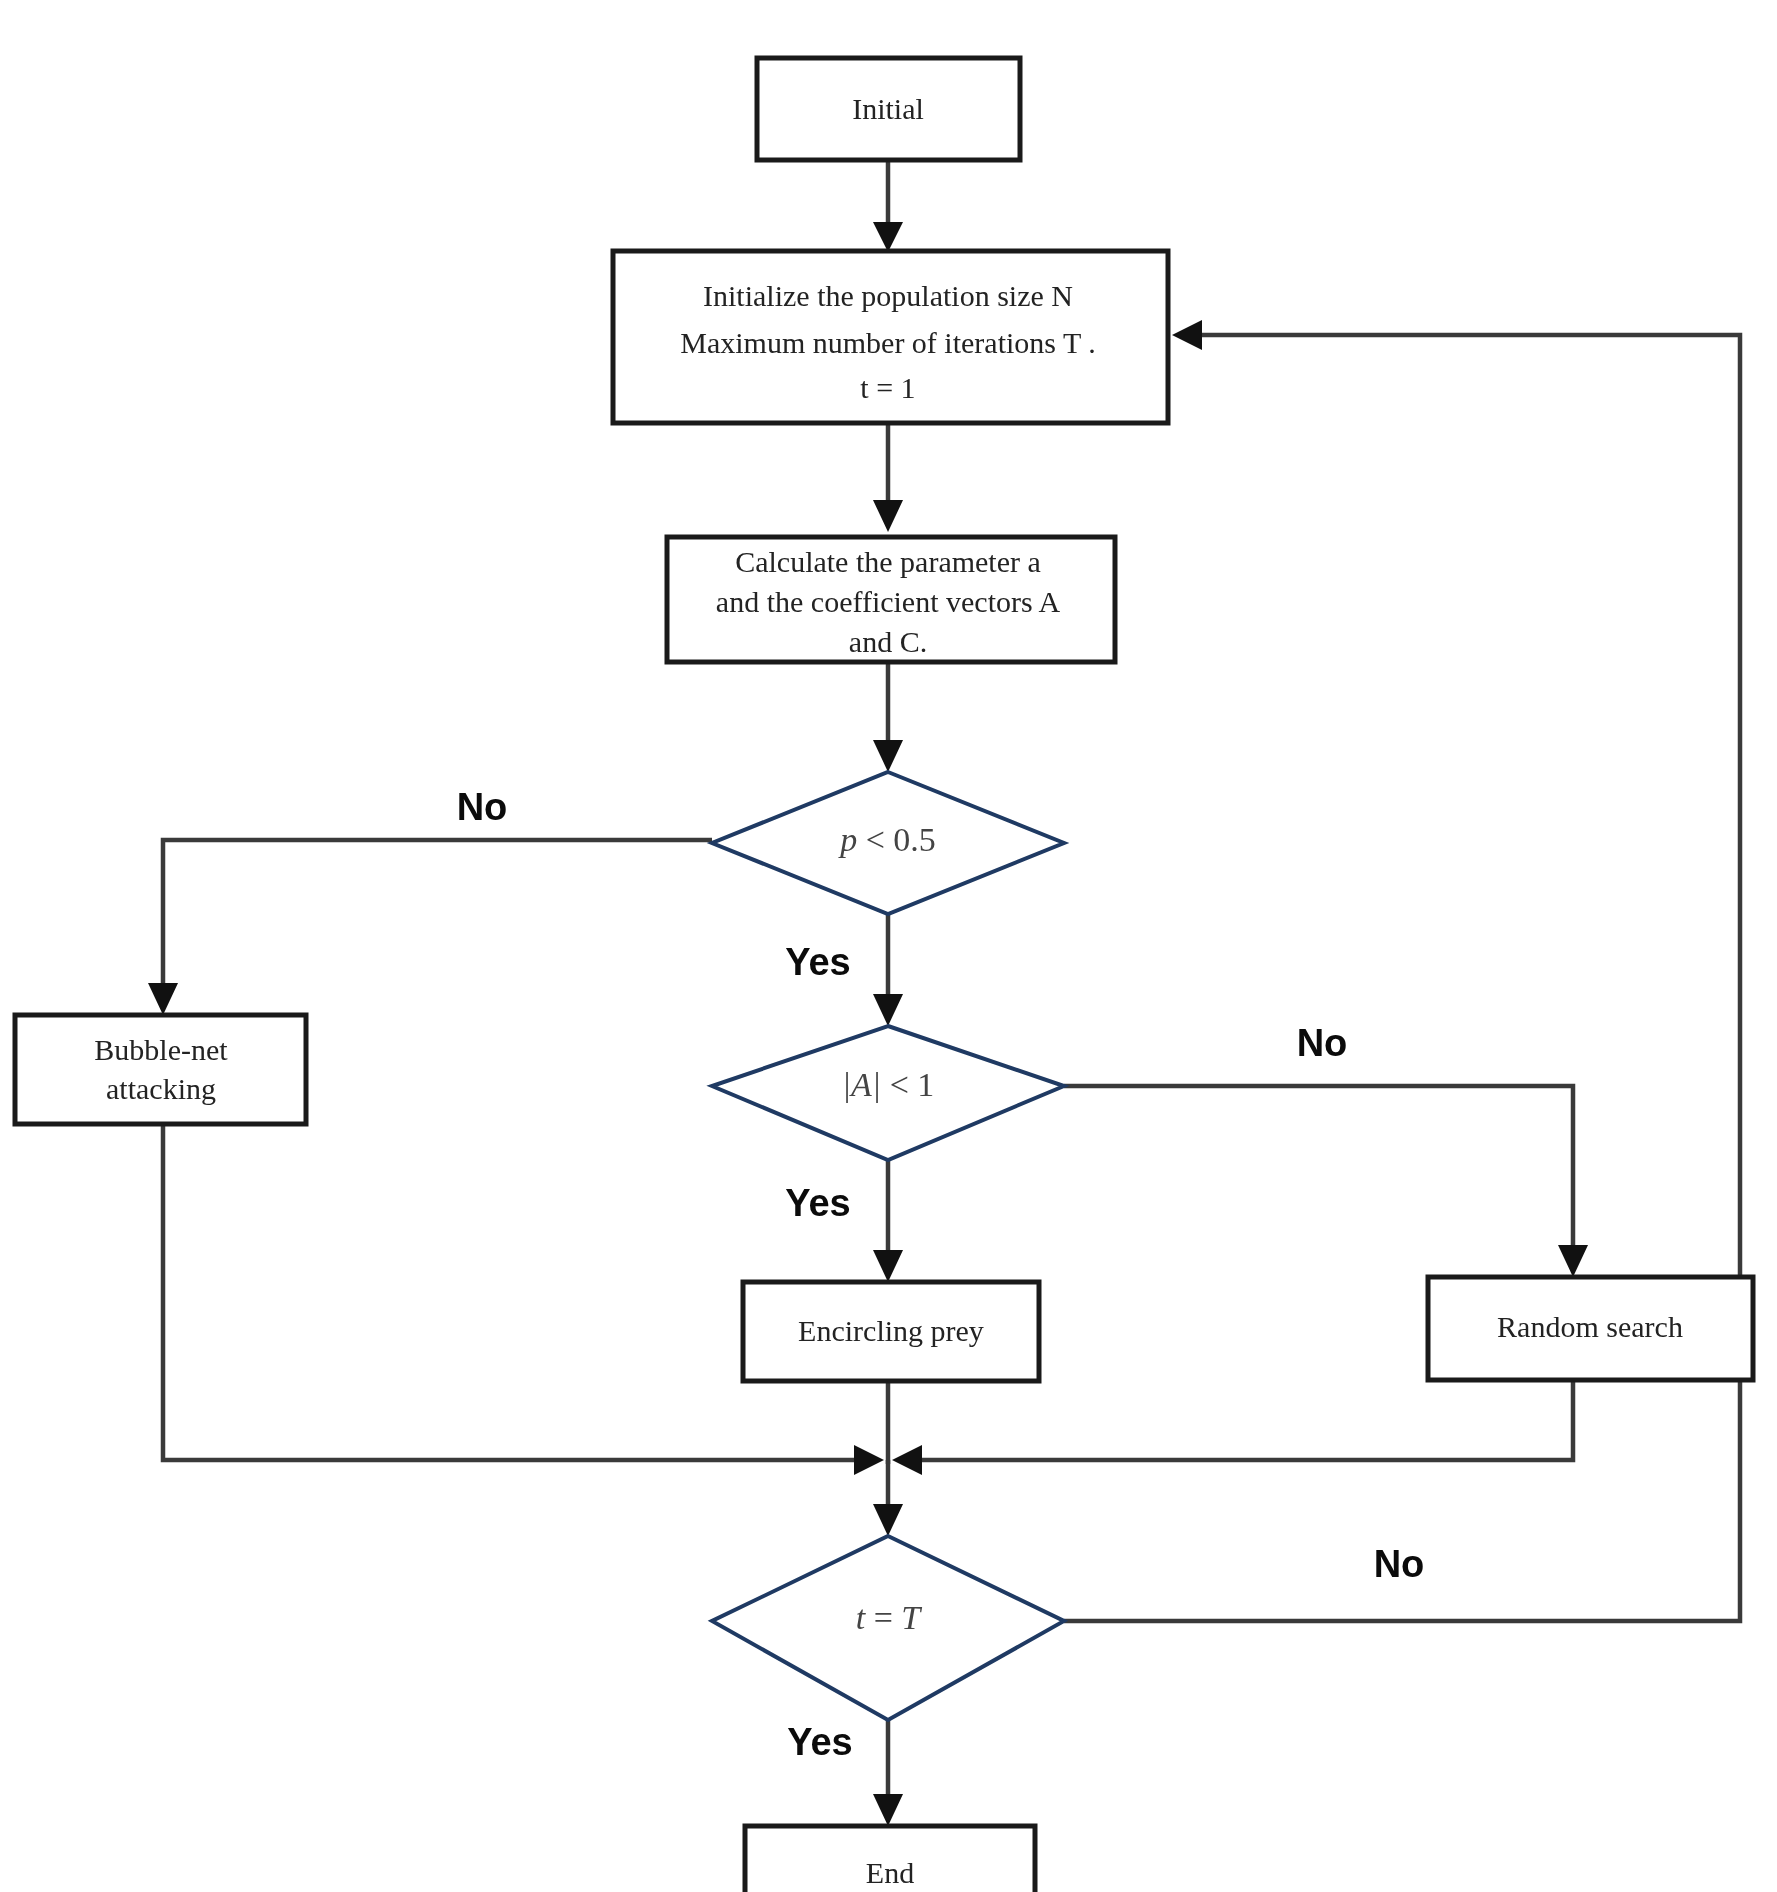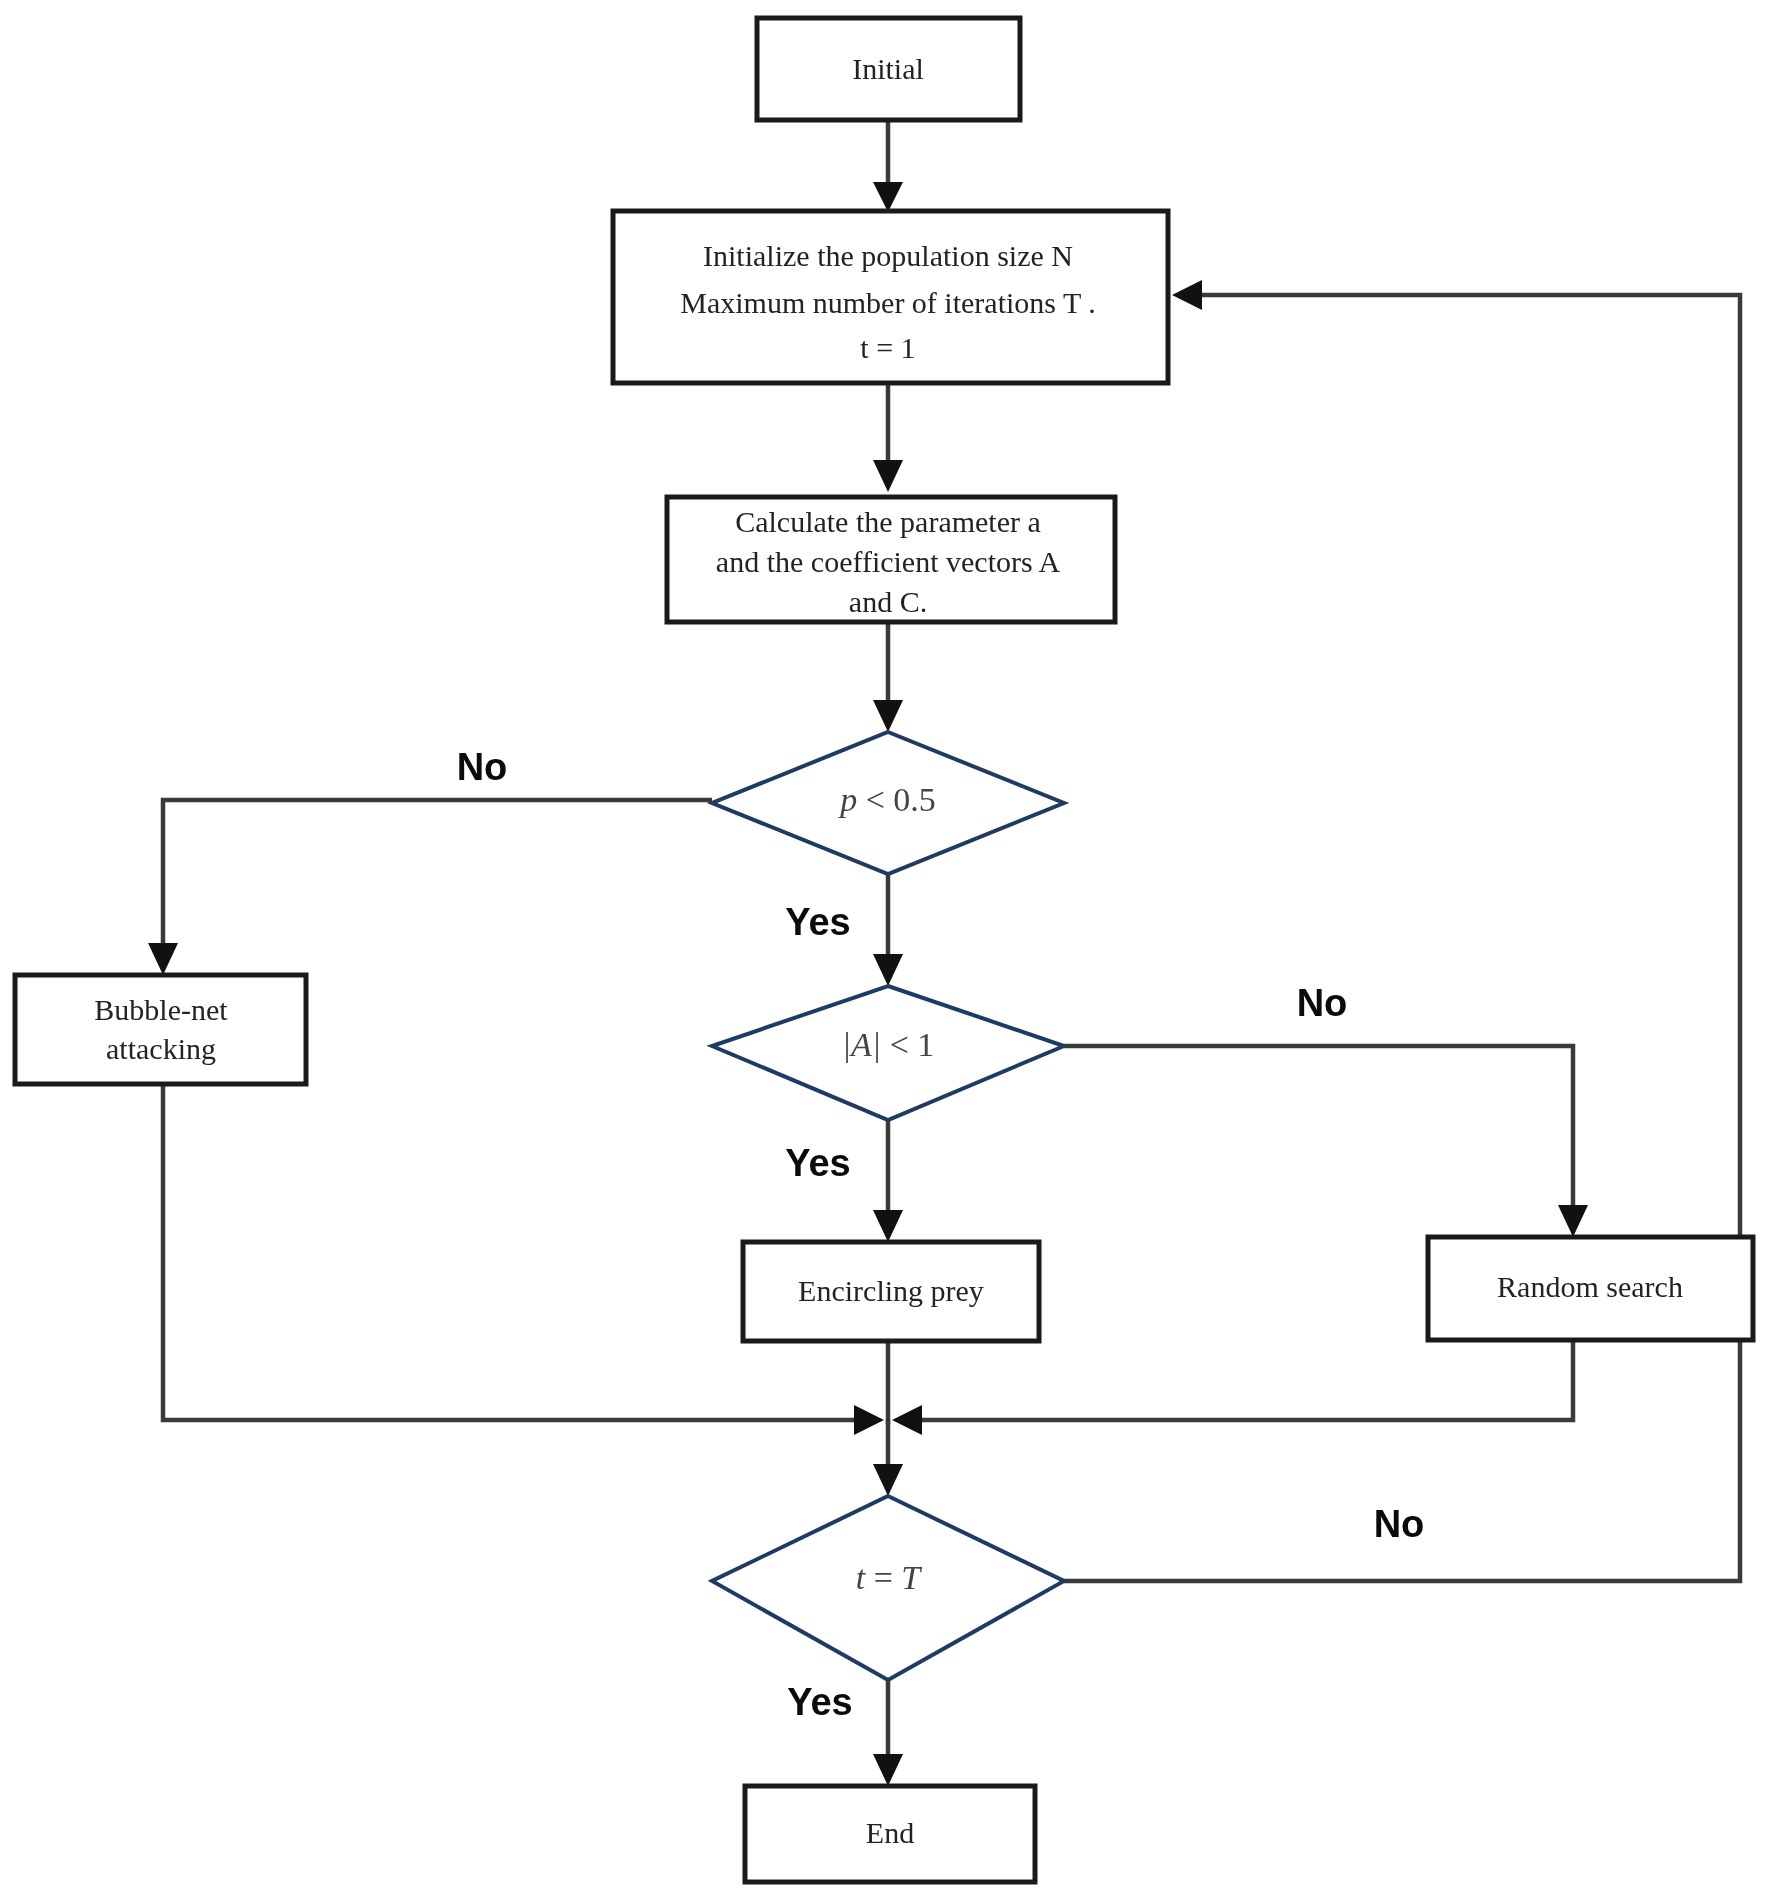--- a/index.html
+++ b/index.html
@@ -11,20 +11,21 @@
     width: 1777px;
     height: 1892px;
     font-family: "Liberation Serif", serif;
     overflow: hidden;
   }
   #flow-root {
     position: relative;
     width: 1777px;
     height: 1488px;
     background: #ffffff;
+    margin-top: 40px;
   }
   svg#flow-svg {
     position: absolute;
     left: 0;
     top: 0;
     width: 1777px;
     height: 1892px;
     display: block;
   }
   .proc-rect {

